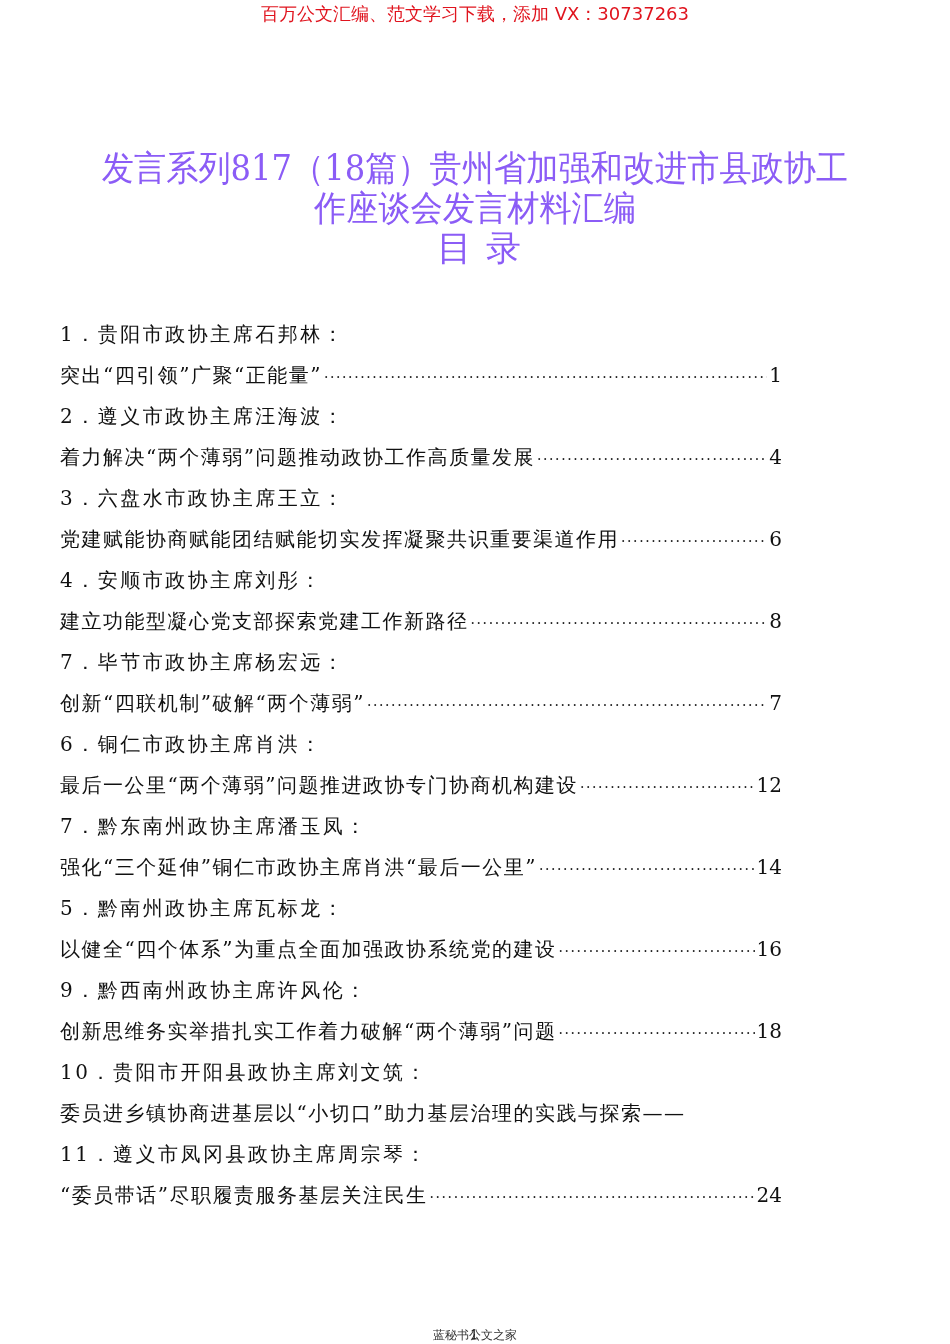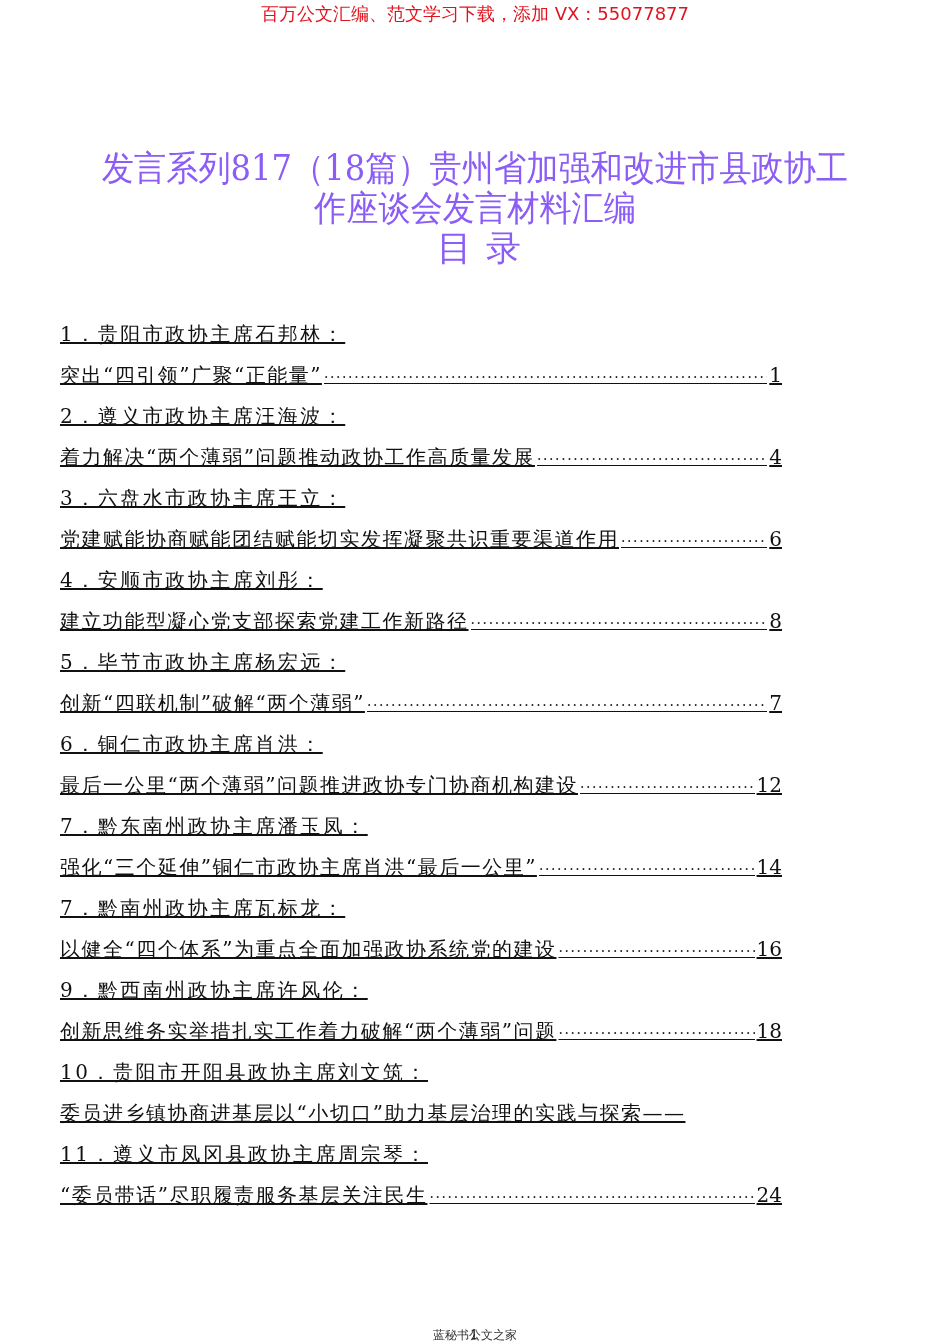--- a/index.html
+++ b/index.html
@@ -59,21 +59,20 @@
       width: 722px;
     }
     .toc-row {
       height: 41px;
       line-height: 41px;
       font-size: 20px;
       white-space: nowrap;
       display: flex;
       align-items: baseline;
       letter-spacing: 1.5px;
-      text-decoration: underline;
     }
     .toc-row .label {
       flex: 0 0 auto;
     }
     .toc-row .leader {
       flex: 1 1 auto;
       overflow: hidden;
       white-space: nowrap;
       letter-spacing: 0;
       color: #222;
@@ -108,21 +107,21 @@
       left: 470px;
       top: 0;
       font-size: 13px;
       color: #111;
     }
   </style>
 </head>
 <body>
 
 <div class="banner">
-  <span>百万公文汇编、范文学习下载，添加 VX：55077877</span>
+  <span>百万公文汇编、范文学习下载，添加 VX：30737263</span>
 </div>
 
 <div class="title-block">
   <div class="title-line">发言系列817（18篇）贵州省加强和改进市县政协工</div>
   <div class="title-line">作座谈会发言材料汇编</div>
   <div class="toc-heading">目录</div>
 </div>
 
 <div class="toc">
 
@@ -156,21 +155,21 @@
   <div class="toc-row heading">
       <span class="label">4．安顺市政协主席刘彤：</span>
     </div>
   <div class="toc-row">
       <span class="label">建立功能型凝心党支部探索党建工作新路径</span>
       <span class="leader"></span>
       <span class="page">8</span>
     </div>
 
   <div class="toc-row heading">
-      <span class="label">5．毕节市政协主席杨宏远：</span>
+      <span class="label">7．毕节市政协主席杨宏远：</span>
     </div>
   <div class="toc-row">
       <span class="label">创新“四联机制”破解“两个薄弱”</span>
       <span class="leader"></span>
       <span class="page">7</span>
     </div>
 
   <div class="toc-row heading">
       <span class="label">6．铜仁市政协主席肖洪：</span>
     </div>
@@ -183,21 +182,21 @@
   <div class="toc-row heading">
       <span class="label">7．黔东南州政协主席潘玉凤：</span>
     </div>
   <div class="toc-row">
       <span class="label">强化“三个延伸”铜仁市政协主席肖洪“最后一公里”</span>
       <span class="leader"></span>
       <span class="page">14</span>
     </div>
 
   <div class="toc-row heading">
-      <span class="label">7．黔南州政协主席瓦标龙：</span>
+      <span class="label">5．黔南州政协主席瓦标龙：</span>
     </div>
   <div class="toc-row">
       <span class="label">以健全“四个体系”为重点全面加强政协系统党的建设</span>
       <span class="leader"></span>
       <span class="page">16</span>
     </div>
 
   <div class="toc-row heading">
       <span class="label">9．黔西南州政协主席许风伦：</span>
     </div>

